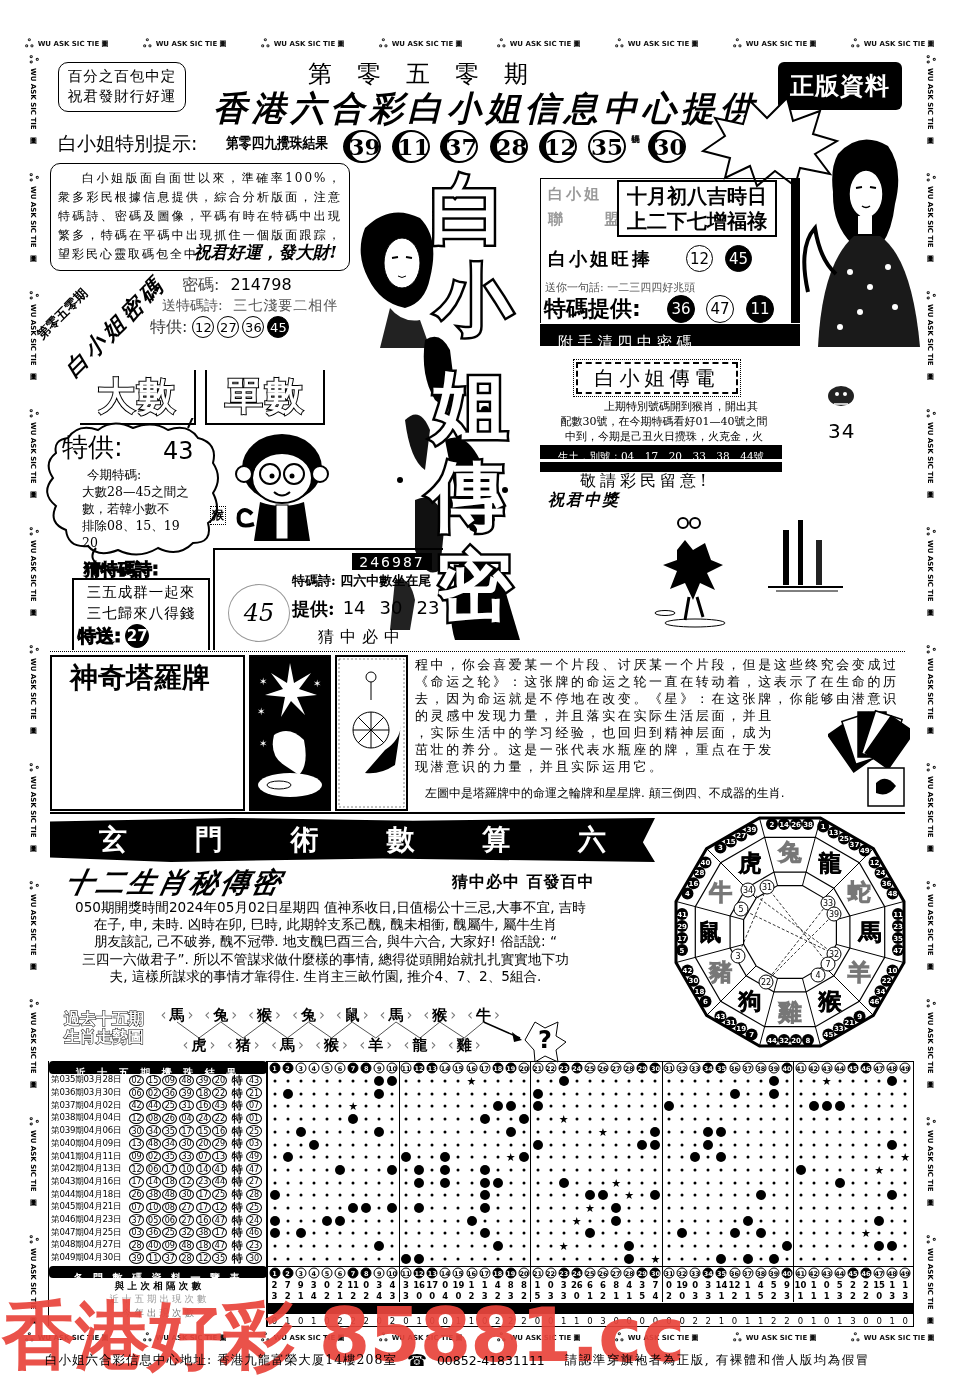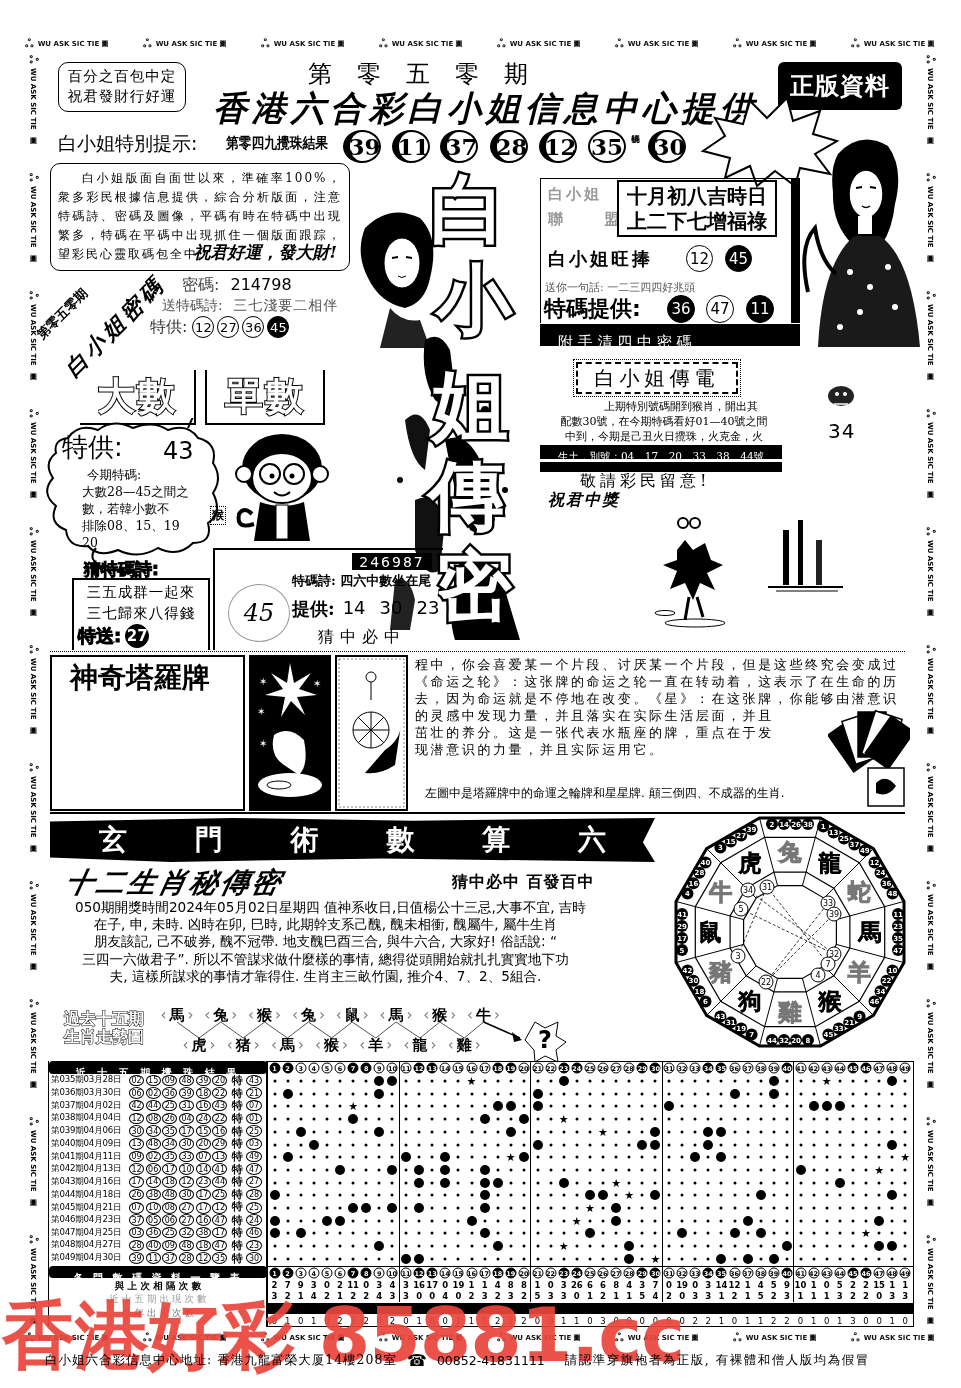--- a/index.html
+++ b/index.html
@@ -434,20 +434,21 @@
     <path d="M36,27 L36,45" stroke="#000"></path>
   <circle cx="36" cy="75" r="18" fill="none" stroke="#000"></circle>
   <path d="M18,75 L54,75 M36,57 L36,93 M23,62 L49,88 M49,62 L23,88" stroke="#000"></path>
   <path d="M50,95 Q65,85 66,70 L60,110 Q45,120 30,118Z" fill="#000"></path>
 </svg>
 <div class="abs serif" style="left:415px; top:656px; font-size:13px; line-height:17px; letter-spacing:2.6px;">
   <div class="tline">程中，你会喜爱某一个片段、讨厌某一个片段，但是这些终究会变成过</div>
   <div class="tline">《命运之轮》：这张牌的命运之轮一直在转动着，这表示了在生命的历</div>
   <div class="tline">去，因为命运就是不停地在改变。《星》：在这张牌，你能够由潜意识</div>
   <div class="tline">的灵感中发现力量，并且落实在实际生活层面，并且</div>
+  <div class="tline">，实际生活中的学习经验，也回归到精神层面，成为</div>
   <div class="tline">茁壮的养分。这是一张代表水瓶座的牌，重点在于发</div>
   <div class="tline">现潜意识的力量，并且实际运用它。</div>
 </div>
 <svg class="abs" style="left:828px; top:698px;" width="82" height="112" viewBox="0 0 82 112">
   <g stroke="#000" stroke-width="1.5">
     <rect x="10" y="25" width="28" height="45" fill="#000" transform="rotate(-35 24 47)"></rect>
     <rect x="20" y="18" width="28" height="45" fill="#fff" transform="rotate(-18 34 40)"></rect>
     <rect x="30" y="14" width="28" height="45" fill="#000" transform="rotate(0 44 36)"></rect>
     <rect x="40" y="16" width="28" height="45" fill="#fff" transform="rotate(18 54 38)"></rect>
     <rect x="48" y="22" width="28" height="45" fill="#000" transform="rotate(35 62 44)"></rect>
@@ -769,21 +770,21 @@
         <span class="lbl">第044期04月18日</span>
         <span class="ball b">26</span>
         <span class="ball b">38</span>
         <span class="ball b">48</span>
         <span class="ball b">30</span>
         <span class="ball b">17</span>
         <span class="ball b">25</span>
         <span class="te">特</span>
         <span class="ball sp">28</span>
       </div>
-      <div class="res-row" style="top: 140px; align-items: flex-end;">
+      <div class="res-row" style="top: 140px;">
         <span class="lbl">第045期04月21日</span>
         <span class="ball b">07</span>
         <span class="ball b">10</span>
         <span class="ball b">08</span>
         <span class="ball b">27</span>
         <span class="ball b">17</span>
         <span class="ball b">12</span>
         <span class="te">特</span>
         <span class="ball sp">25</span>
       </div>

